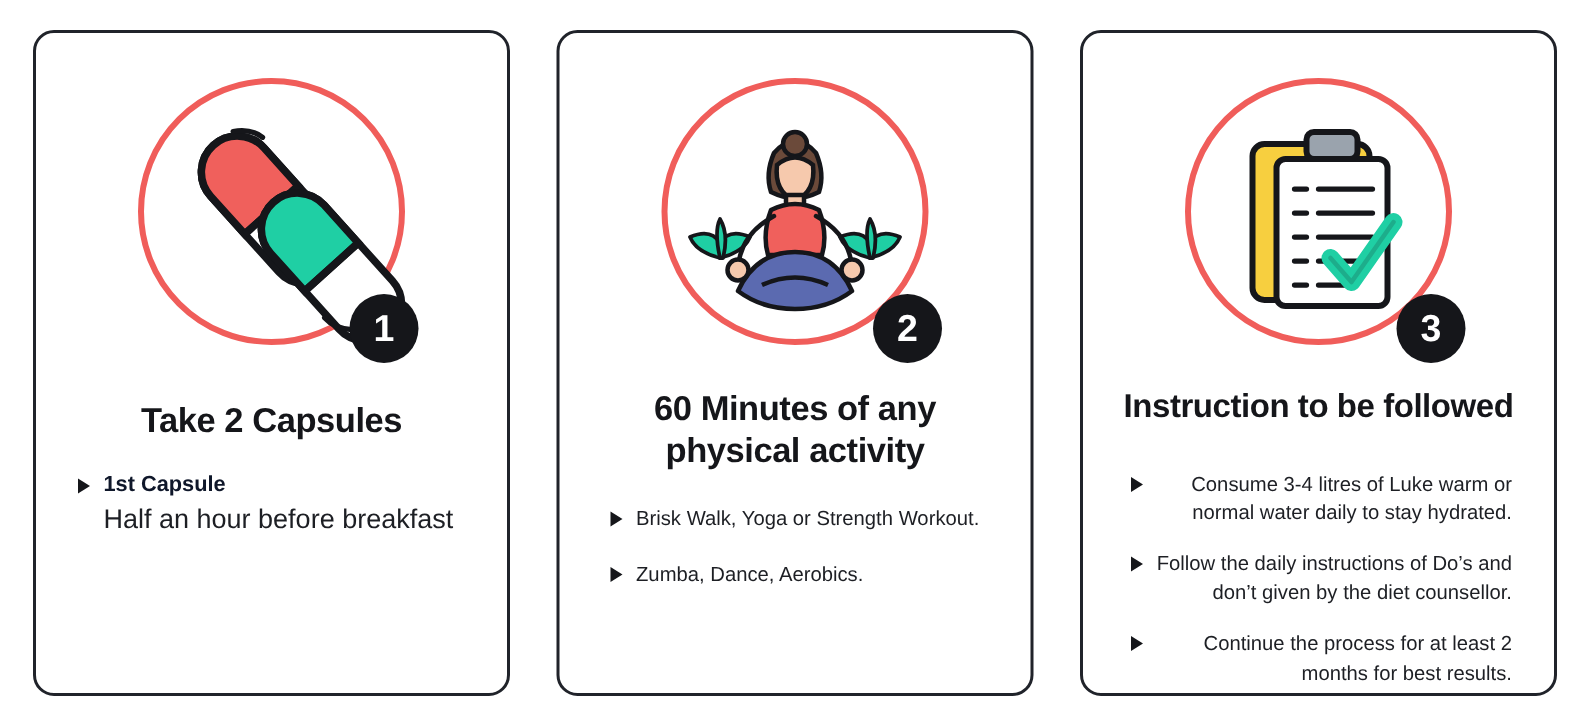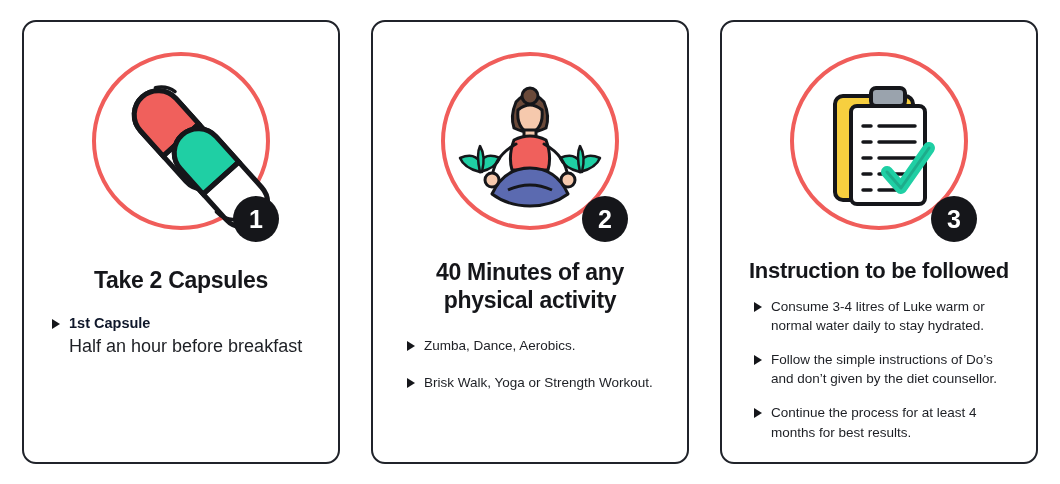--- a/index.html
+++ b/index.html
@@ -128,21 +128,21 @@
     color: #1d1f24;
     margin-top: 1px;
   }
   .item-text {
     font-size: 13.5px;
     line-height: 1.42;
     color: #1d1f24;
   }
   .card-2 .list { margin-top: 22px; padding-left: 16px; }
   .card-2 .item { margin-bottom: 18px; }
-  .card-3 .list { margin-top: 12px; padding-left: 14px; padding-right: 10px; }
+  .card-3 .list { margin-top: 28px; padding-left: 14px; padding-right: 10px; text-align: right; }
   .card-3 .item { margin-bottom: 15px; }
 </style>
 </head>
 <body>
 
 <div class="board">
 
   <div class="card card-1">
     <div class="icon-zone">
       <div class="ring"></div>
@@ -207,30 +207,30 @@
         <path d="M78,146 q22,-10 44,0" fill="none" stroke="#15161a" stroke-width="3"></path>
 
         <path d="M86,100 q-22,12 -24,34" fill="none" stroke="#15161a" stroke-width="3" stroke-linecap="round"></path>
         <path d="M114,100 q22,12 24,34" fill="none" stroke="#15161a" stroke-width="3" stroke-linecap="round"></path>
         <circle cx="62" cy="136" r="7" fill="#f6c9ad" stroke="#15161a" stroke-width="3"></circle>
         <circle cx="138" cy="136" r="7" fill="#f6c9ad" stroke="#15161a" stroke-width="3"></circle>
       </svg>
       <div class="badge">2</div>
     </div>
 
-    <div class="card-title">40 Minutes of any physical activity</div>
+    <div class="card-title">60 Minutes of any physical activity</div>
 
     <div class="list">
       <div class="item">
         <div class="bullet"></div>
+        <div class="item-text">Brisk Walk, Yoga or Strength Workout.</div>
+      </div>
+      <div class="item">
+        <div class="bullet"></div>
         <div class="item-text">Zumba, Dance, Aerobics.</div>
-      </div>
-      <div class="item">
-        <div class="bullet"></div>
-        <div class="item-text">Brisk Walk, Yoga or Strength Workout.</div>
       </div>
     </div>
   </div>
 
   <div class="card card-3">
     <div class="icon-zone">
       <div class="ring"></div>
       <svg class="art" viewBox="0 0 200 200">
 
         <rect x="56" y="52" width="78" height="104" rx="8" fill="#f7cf3f" stroke="#15161a" stroke-width="4"></rect>
@@ -260,22 +260,22 @@
 
     <div class="card-title">Instruction to be followed</div>
 
     <div class="list">
       <div class="item">
         <div class="bullet"></div>
         <div class="item-text">Consume 3-4 litres of Luke warm or normal water daily to stay hydrated.</div>
       </div>
       <div class="item">
         <div class="bullet"></div>
-        <div class="item-text">Follow the simple instructions of Do’s and don’t given by the diet counsellor.</div>
-      </div>
-      <div class="item">
-        <div class="bullet"></div>
-        <div class="item-text">Continue the process for at least 4 months for best results.</div>
+        <div class="item-text">Follow the daily instructions of Do’s and don’t given by the diet counsellor.</div>
+      </div>
+      <div class="item">
+        <div class="bullet"></div>
+        <div class="item-text">Continue the process for at least 2 months for best results.</div>
       </div>
     </div>
   </div>
 
 </div>
 
 </body></html>

